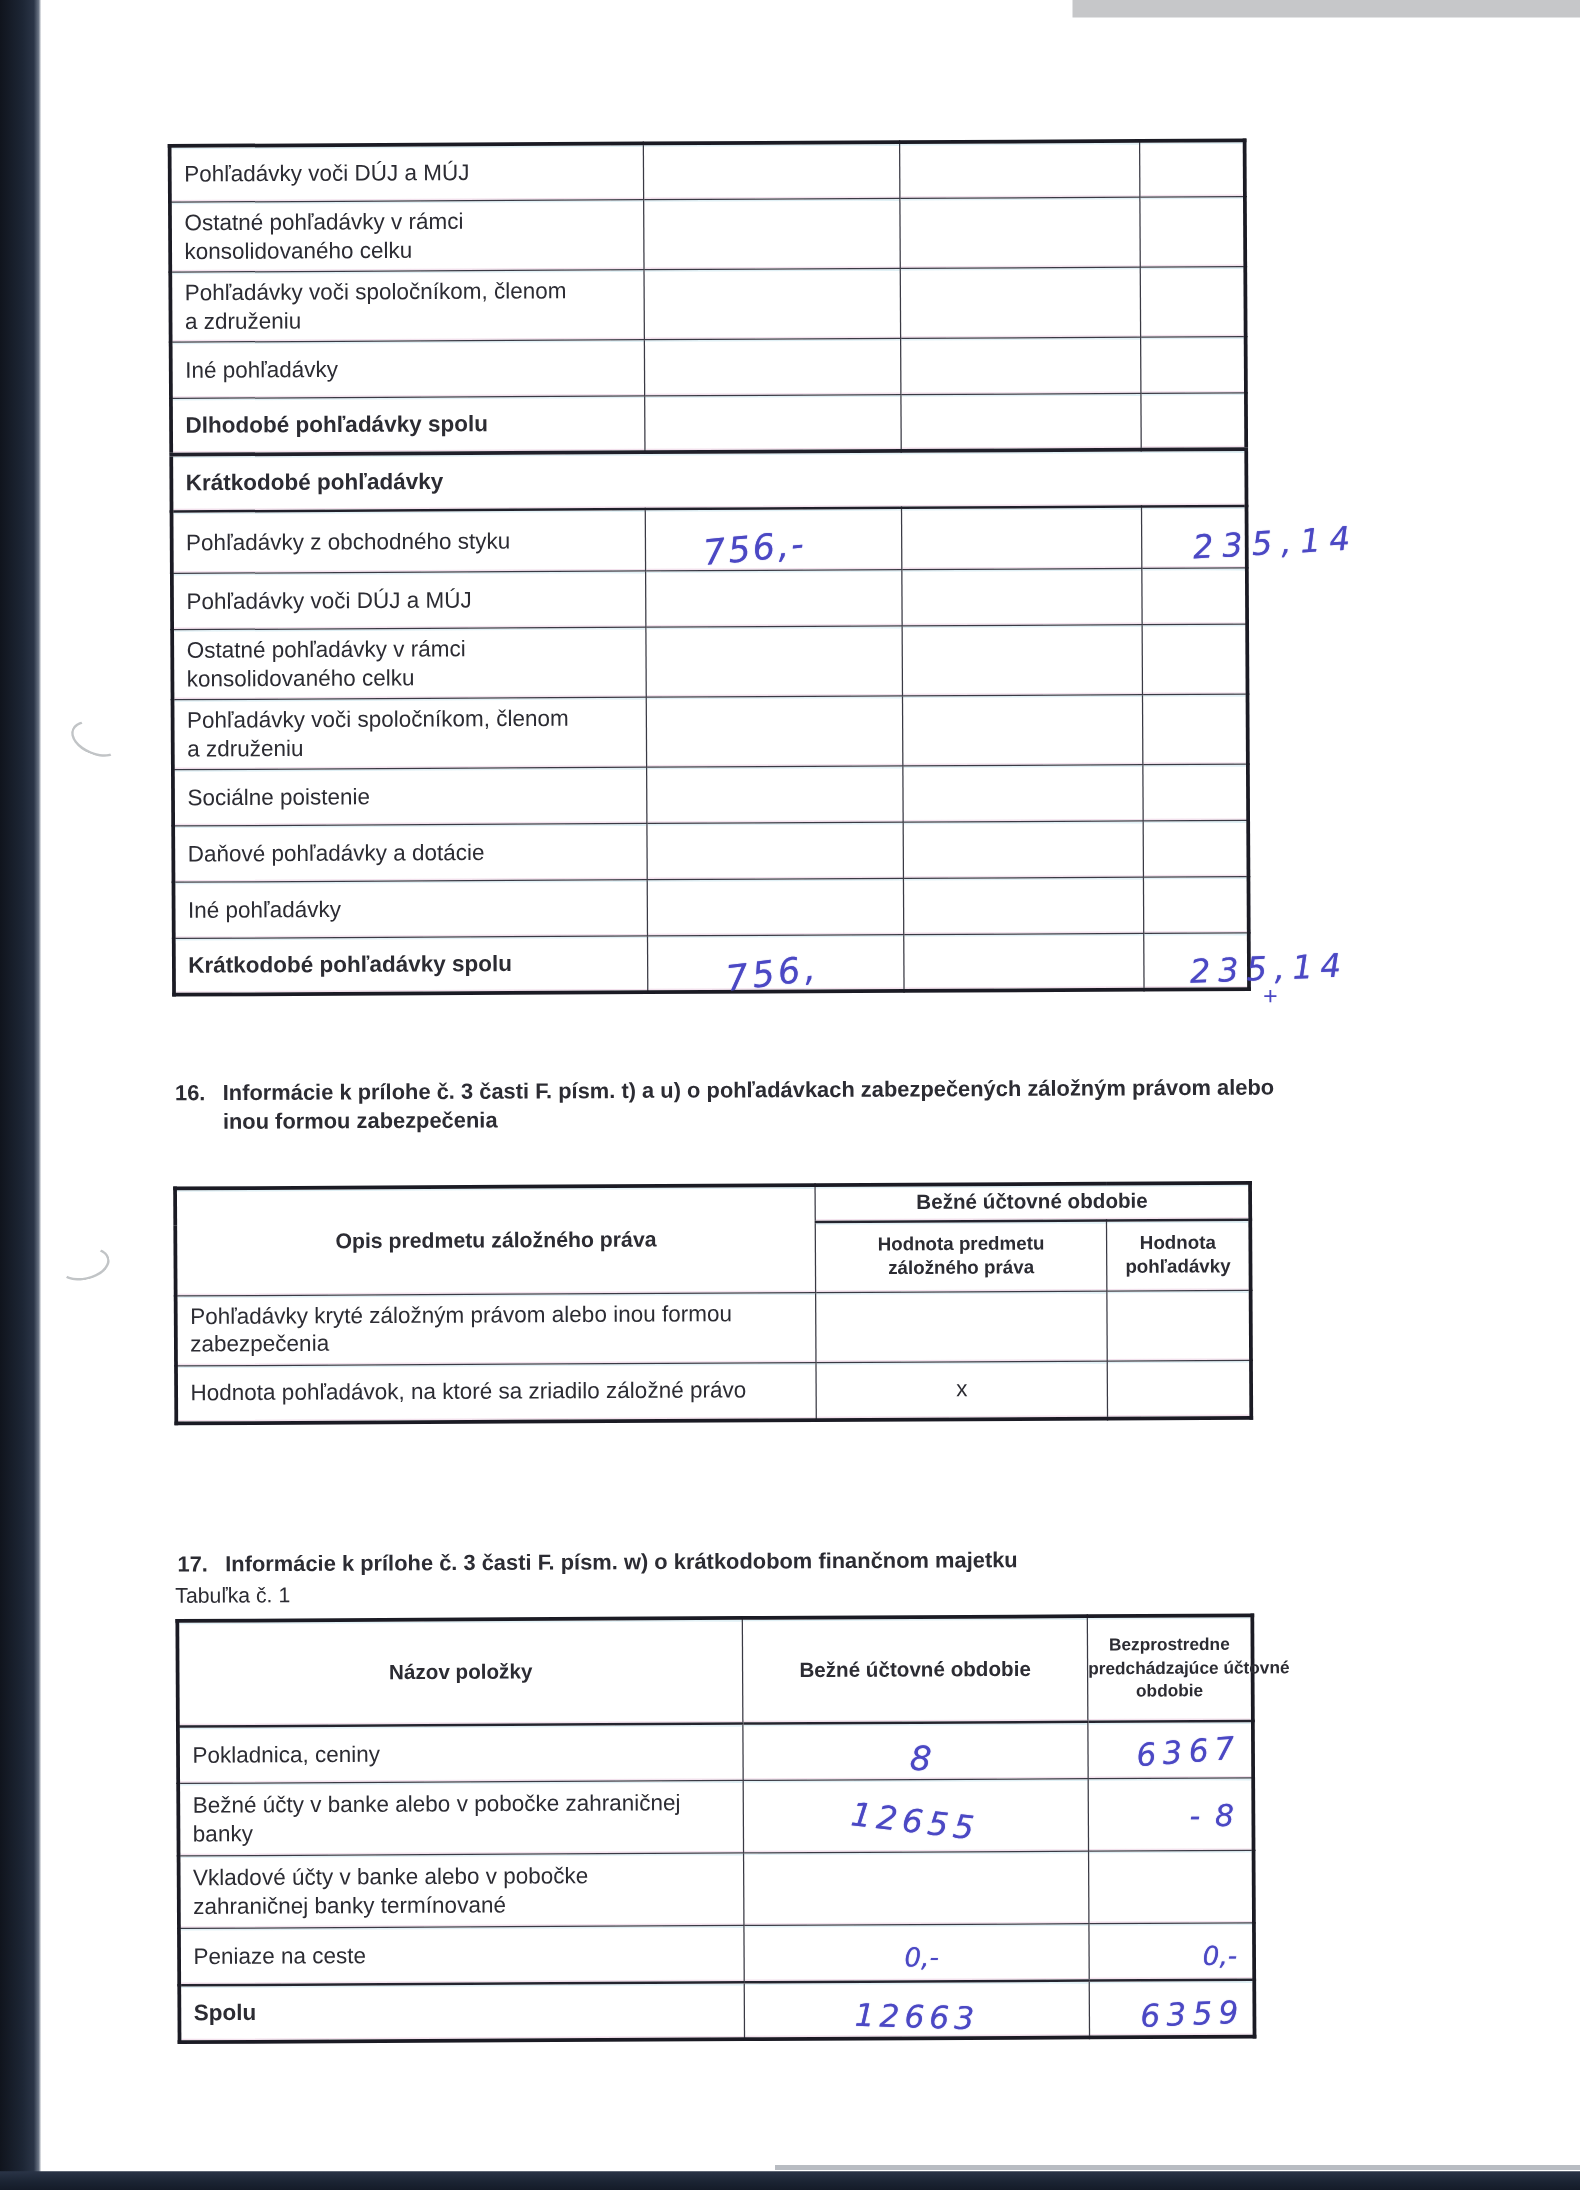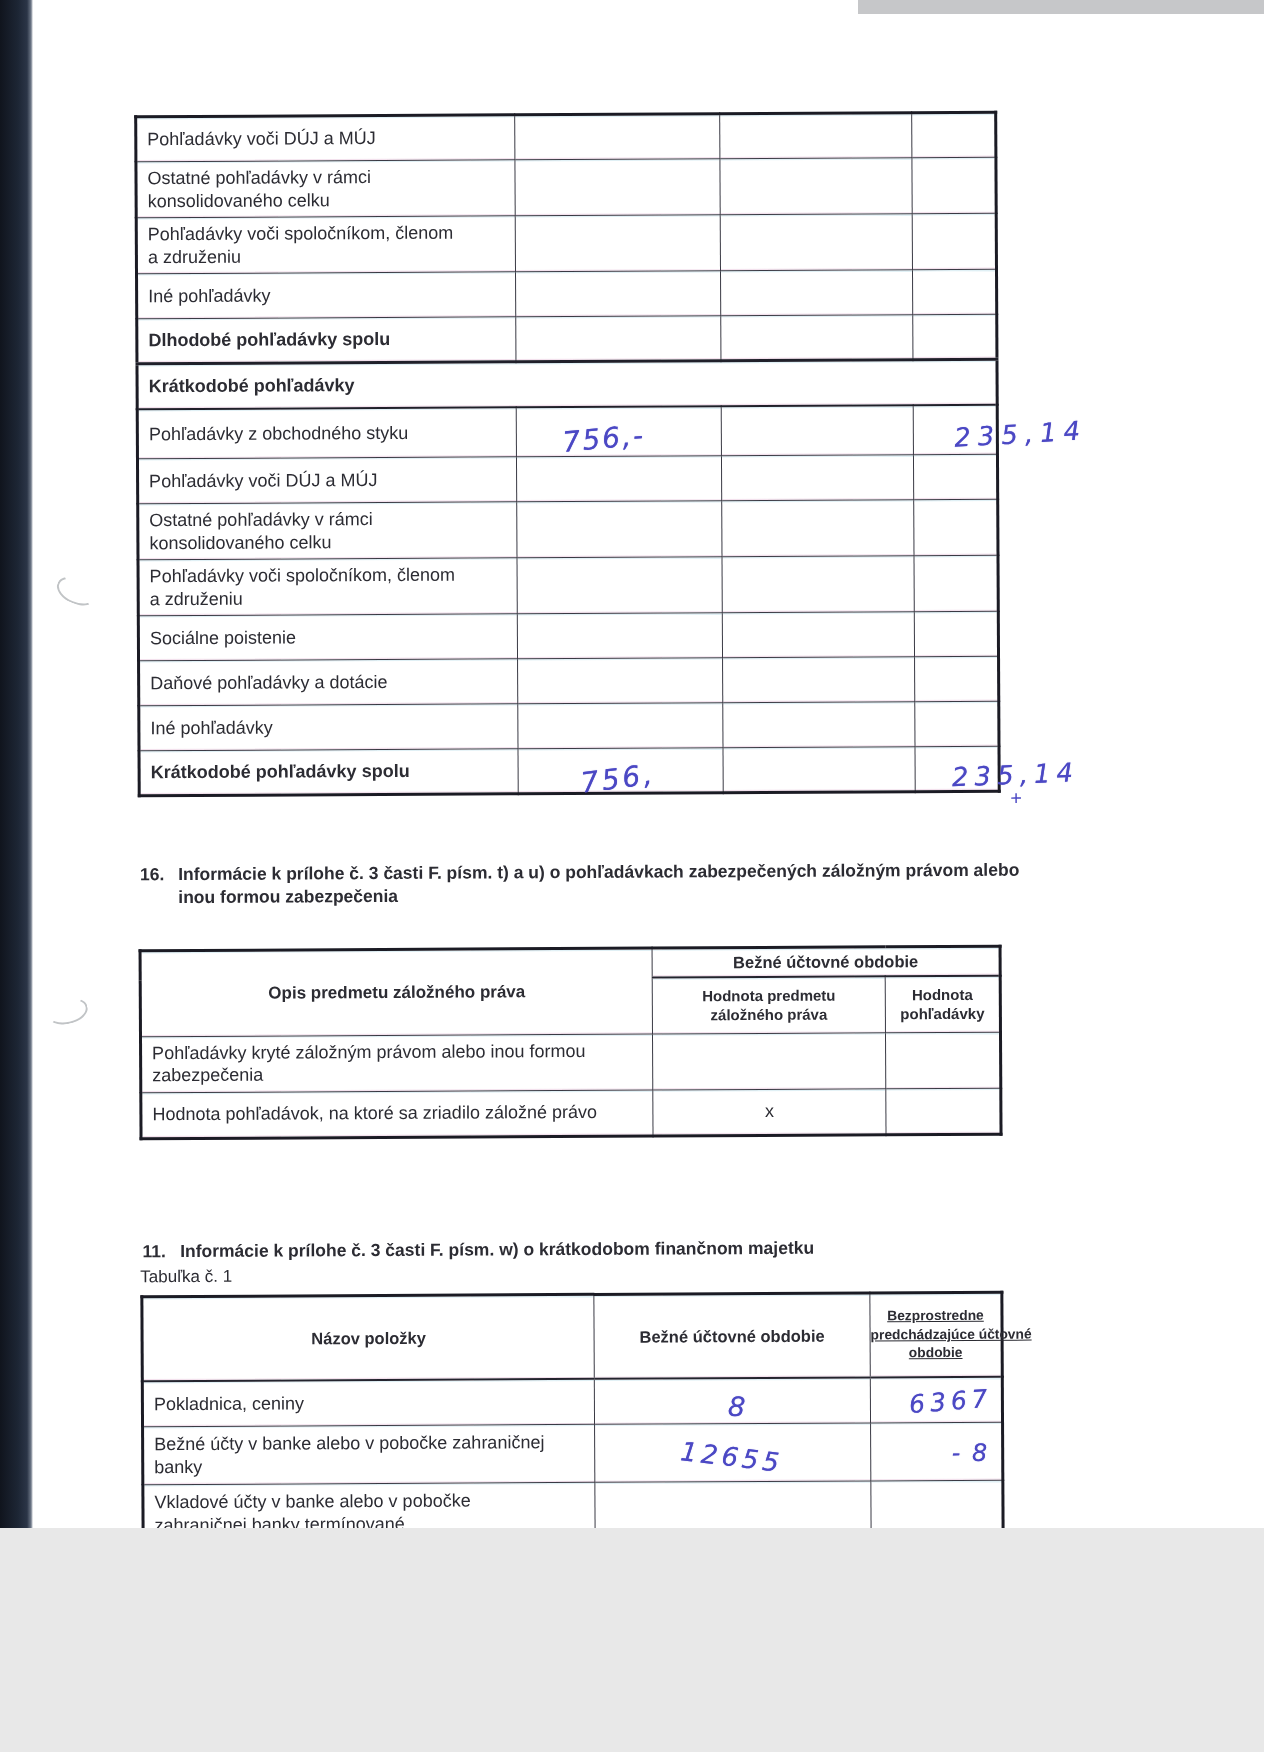--- a/index.html
+++ b/index.html
@@ -1,17 +1,17 @@
 <!DOCTYPE html>
 <html><head>
 <meta charset="utf-8">
 <style>
   * { margin:0; padding:0; box-sizing:border-box; }
   body { background:#e8e8e8; font-family:"Liberation Sans", sans-serif; }
-  .page { position:relative; width:1264px; height:1528px; background:#ffffff; overflow:hidden; margin:0 auto; }
+  .page { position:relative; width:1264px; height:1752px; background:#ffffff; overflow:hidden; margin:0 auto; }
 
   
   .edge-left { position:absolute; left:0; top:0; width:33px; height:1752px;
     background:linear-gradient(90deg,#10141d 0%,#1d2635 55%,#2b3547 82%,#6d7787 94%,#ffffff 100%); }
   .edge-bottom { position:absolute; left:0; top:1737px; width:1264px; height:15px;
     background:linear-gradient(180deg,#2a3447 0%,#1a2332 60%,#141b28 100%); }
   .edge-bottom-pre { position:absolute; left:620px; top:1732px; width:644px; height:4px; background:#9aa0a8; opacity:.7; }
   .edge-topright { position:absolute; left:858px; top:0; width:406px; height:14px; background:#c6c7c9; }
 
   .crescent { position:absolute; width:42px; height:26px; border:2.5px solid #b7babd; border-radius:50%;
@@ -66,21 +66,21 @@
   .t2 td.group { font-size:16.5px; border-bottom:2.4px solid #24242e; height:30px; }
   .t2 .opis { font-weight:bold; text-align:center; font-size:17px; }
   .t2 tr.hr2 td { height:56px; }
   .t2 tr.r1 td { height:56px; }
   .t2 tr.r2 td { height:46px; }
 
   
   .t3 { margin-top:8px; }
   .t3 td.ch { font-weight:bold; text-align:center; font-size:16.5px; line-height:1.35; white-space:pre-line; }
   .t3 tr.hd td { height:84px; border-bottom:2.6px solid #24242e; }
-  .t3 td.ch.small { font-size:13.8px; white-space:pre; padding:3px 0; overflow:visible;text-decoration:underline; }
+  .t3 td.ch.small { font-size:13.8px; white-space:pre; padding:3px 0; overflow:visible; }
   .t3 tr.r-pok td { height:46px; }
   .t3 tr.r-bez td, .t3 tr.r-vkl td { height:58px; }
   .t3 tr.r-pen td { height:45px; }
   .t3 tr.r-sp td { height:46px; border-top:2.2px solid #24242e; }
   .v-pok-c { font-size:27px; transform:translate(4px,7px) rotate(4deg); }
   .v-pok-p { font-size:25px; letter-spacing:5px; transform:rotate(-4deg) translate(2px,3px); }
   .v-bez-c { font-size:26px; letter-spacing:4px; transform:rotate(7deg) translate(0,6px); }
   .v-bez-p { font-size:24px; letter-spacing:2px; transform:translate(-2px,3px); }
   .v-pen-c { font-size:21px; transform:translate(4px,5px); }
   .v-pen-p { font-size:21px; transform:translate(-2px,5px); }
@@ -228,21 +228,21 @@
         </tr>
         <tr class="r2">
           <td class="lbl">Hodnota pohľadávok, na ktoré sa zriadilo záložné právo</td>
           <td class="cen">x</td>
           <td class="cen"></td>
         </tr>
       </tbody>
     </table>
 
     <div class="sec-head h17">
-      <span class="num">11.</span>
+      <span class="num">17.</span>
       <span class="tx">Informácie k prílohe č. 3 časti F. písm. w) o krátkodobom finančnom majetku</span>
     </div>
     <div class="sub-caption">Tabuľka č. 1</div>
 
     <table class="doc t3">
       <colgroup>
           <col style="width:452px">
           <col style="width:276px">
           <col style="width:132px">
         </colgroup>

